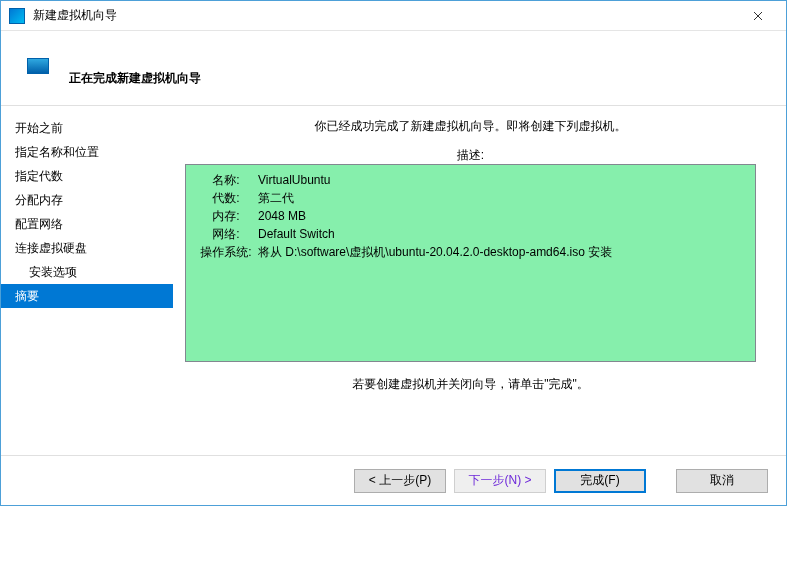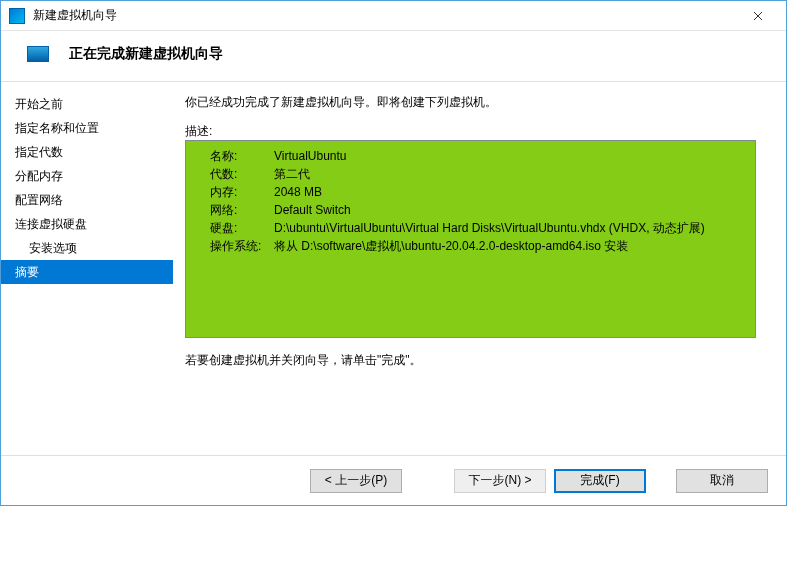--- a/index.html
+++ b/index.html
@@ -4,36 +4,36 @@
 <style>
 * { box-sizing: border-box; margin: 0; padding: 0; }
 body { font-family: "Microsoft YaHei", "Segoe UI", sans-serif; font-size: 12px; background: #fff; color: #000; }
 .window { width: 787px; height: 506px; border: 1px solid #4da0d8; display: flex; flex-direction: column; }
 .titlebar { height: 30px; display: flex; align-items: center; padding: 0 8px; border-bottom: 1px solid #e5e5e5; }
 .titlebar-icon { width: 16px; height: 16px; background: linear-gradient(135deg,#0078d4,#00bcf2); border: 1px solid #0060aa; margin-right: 8px; }
 .titlebar-title { flex: 1; font-size: 12px; }
 .titlebar-close { width: 40px; height: 28px; display: flex; align-items: center; justify-content: center; color: #555; cursor: pointer; }
 .header { display: flex; align-items: center; padding: 14px 16px 18px 26px; border-bottom: 1px solid #e0e0e0; }
 .header-icon { width: 22px; height: 16px; background: linear-gradient(180deg,#2fa8e0,#0060aa); border: 1px solid #0060aa; margin-right: 20px; }
-.header-title { font-size: 14px; font-weight: bold; }
+.header-title { font-size: 12px; font-weight: bold; margin-top: 25px; }
 .body { flex: 1; display: flex; overflow: hidden; }
 .sidebar { width: 172px; padding-top: 10px; font-family: Liberation Serif, serif; }
 .nav-item { padding: 3px 8px 3px 14px; font-size: 12px; line-height: 18px; cursor: pointer; }
 .nav-item.indent { padding-left: 28px; }
 .nav-item.selected { background: #0078d4; color: #ffffff; }
-.content { flex: 1; padding: 12px 30px 8px 12px; display: flex; flex-direction: column; }
+.content { flex: 1; padding: 12px 30px 8px 12px; display: flex; flex-direction: column; text-align: center; }
 .intro { margin-bottom: 12px; }
 .desc-label { margin-bottom: 0; }
-.desc-box { border: 1px solid #828790; height: 198px; padding: 6px 24px; font-size: 12px; line-height: 18px; background: #84cc16; overflow: hidden; }
+.desc-box { border: 1px solid #828790; height: 198px; padding: 6px 8px; font-size: 12px; line-height: 18px; background: #86efac; overflow: hidden; }
 .desc-row { display: flex; }
 .desc-key { width: 64px; flex-shrink: 0; }
 .hint { margin-top: 14px; }
 .footer { height: 50px; border-top: 1px solid #e0e0e0; display: flex; align-items: center; justify-content: flex-end; padding-right: 18px; gap: 8px; }
 .btn { min-width: 92px; height: 24px; border: 1px solid #adadad; background: #e1e1e1; font-size: 12px; cursor: pointer; }
-.btn:disabled { color: #000000; background: #efefef; border-color: #cfcfcf; cursor: default; margin-left: 44px; }
+.btn:disabled { color: #6d28d9; background: #efefef; border-color: #cfcfcf; cursor: default; }
 .btn.default { border: 2px solid #0078d4; }
 .gap { width: 14px; }
 </style>
 </head>
 <body>
 
 <div class="window">
   <div class="titlebar">
     <div class="titlebar-icon"></div>
     <div class="titlebar-title">新建虚拟机向导</div>
@@ -74,24 +74,20 @@
           </div>
           <div class="desc-row">
             <div class="desc-key">内存:</div>
             <div>2048 MB</div>
           </div>
           <div class="desc-row">
             <div class="desc-key">网络:</div>
             <div>Default Switch</div>
           </div>
           <div class="desc-row">
-            <div class="desc-key">硬盘:</div>
-            <div>D:\ubuntu\VirtualUbuntu\Virtual Hard Disks\VirtualUbuntu.vhdx (VHDX, 动态扩展)</div>
-          </div>
-          <div class="desc-row">
             <div class="desc-key">操作系统:</div>
             <div>将从 D:\software\虚拟机\ubuntu-20.04.2.0-desktop-amd64.iso 安装</div>
           </div>
         </div>
       <div class="hint">若要创建虚拟机并关闭向导，请单击"完成"。</div>
     </div>
   </div>
 
   <div class="footer">
     <button class="btn">&lt; 上一步(P)</button>

